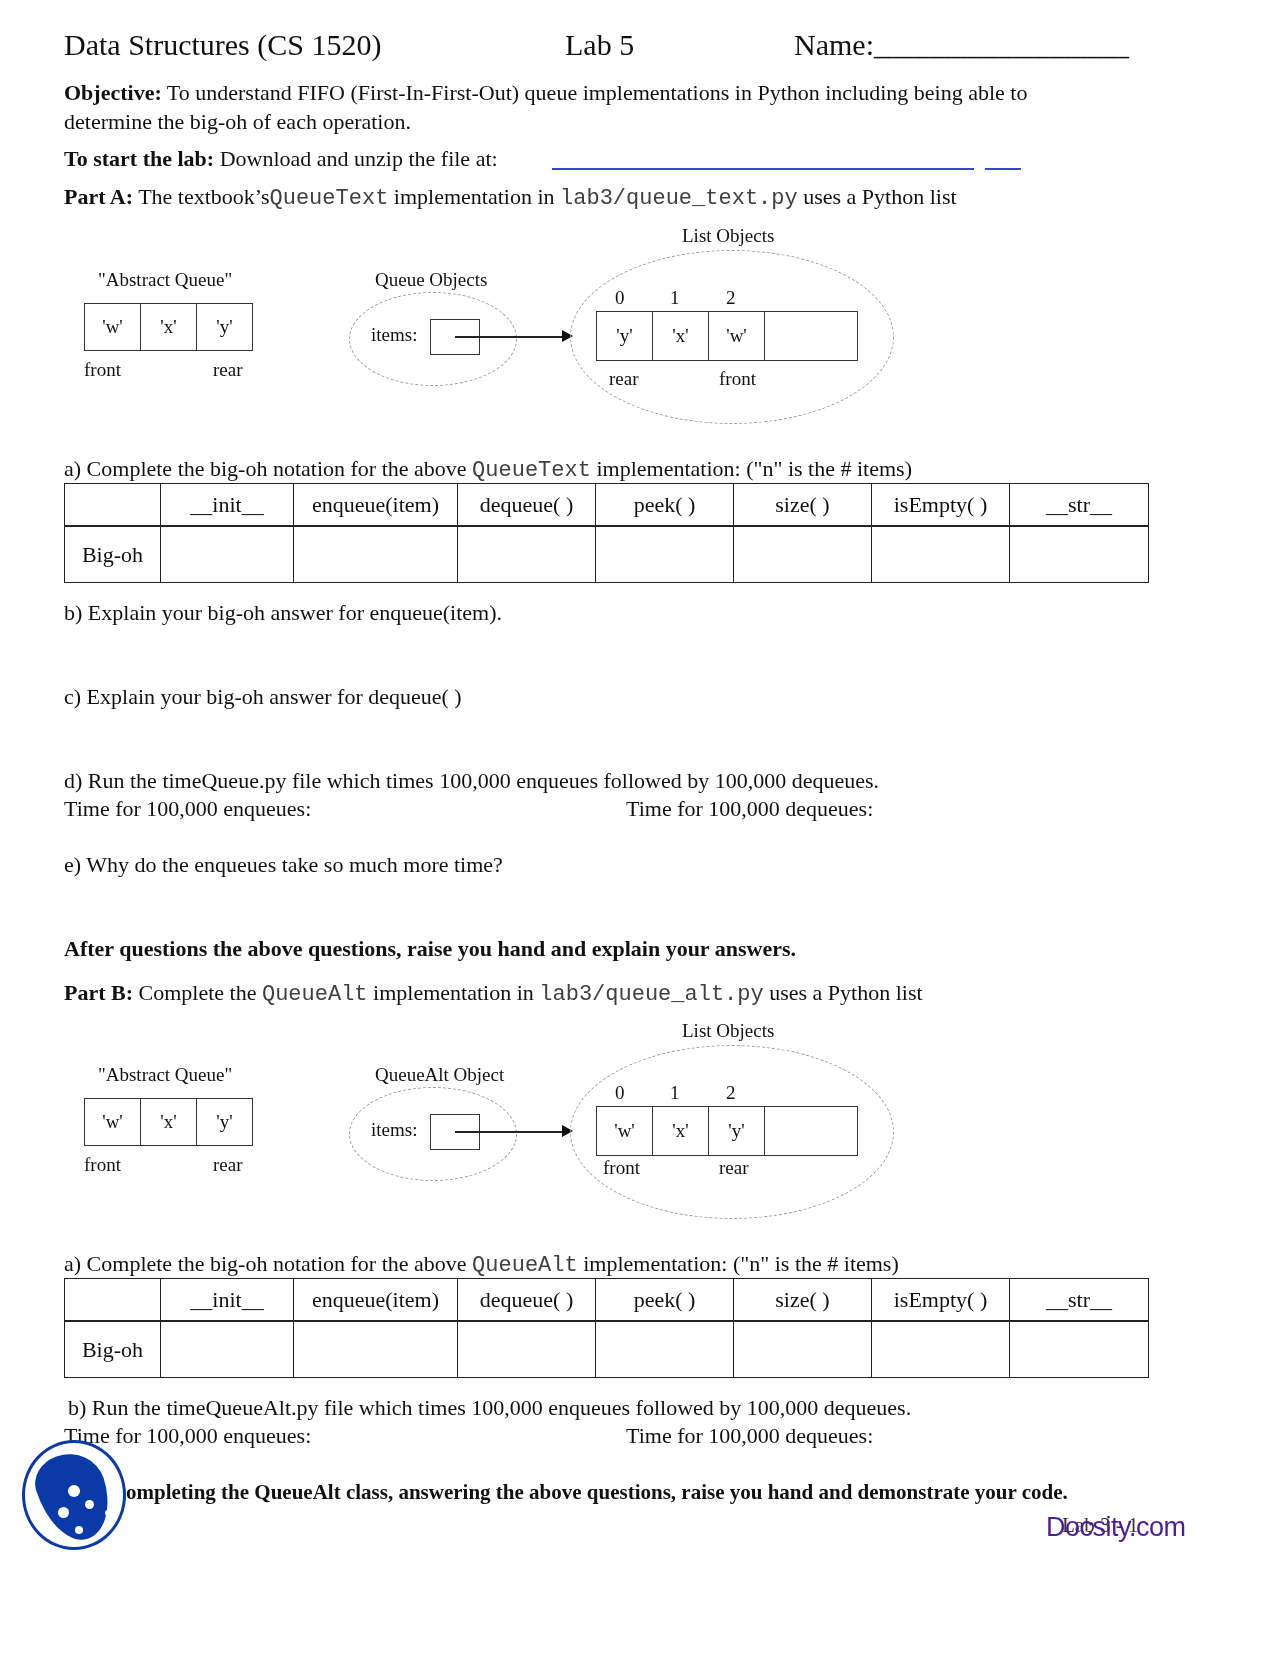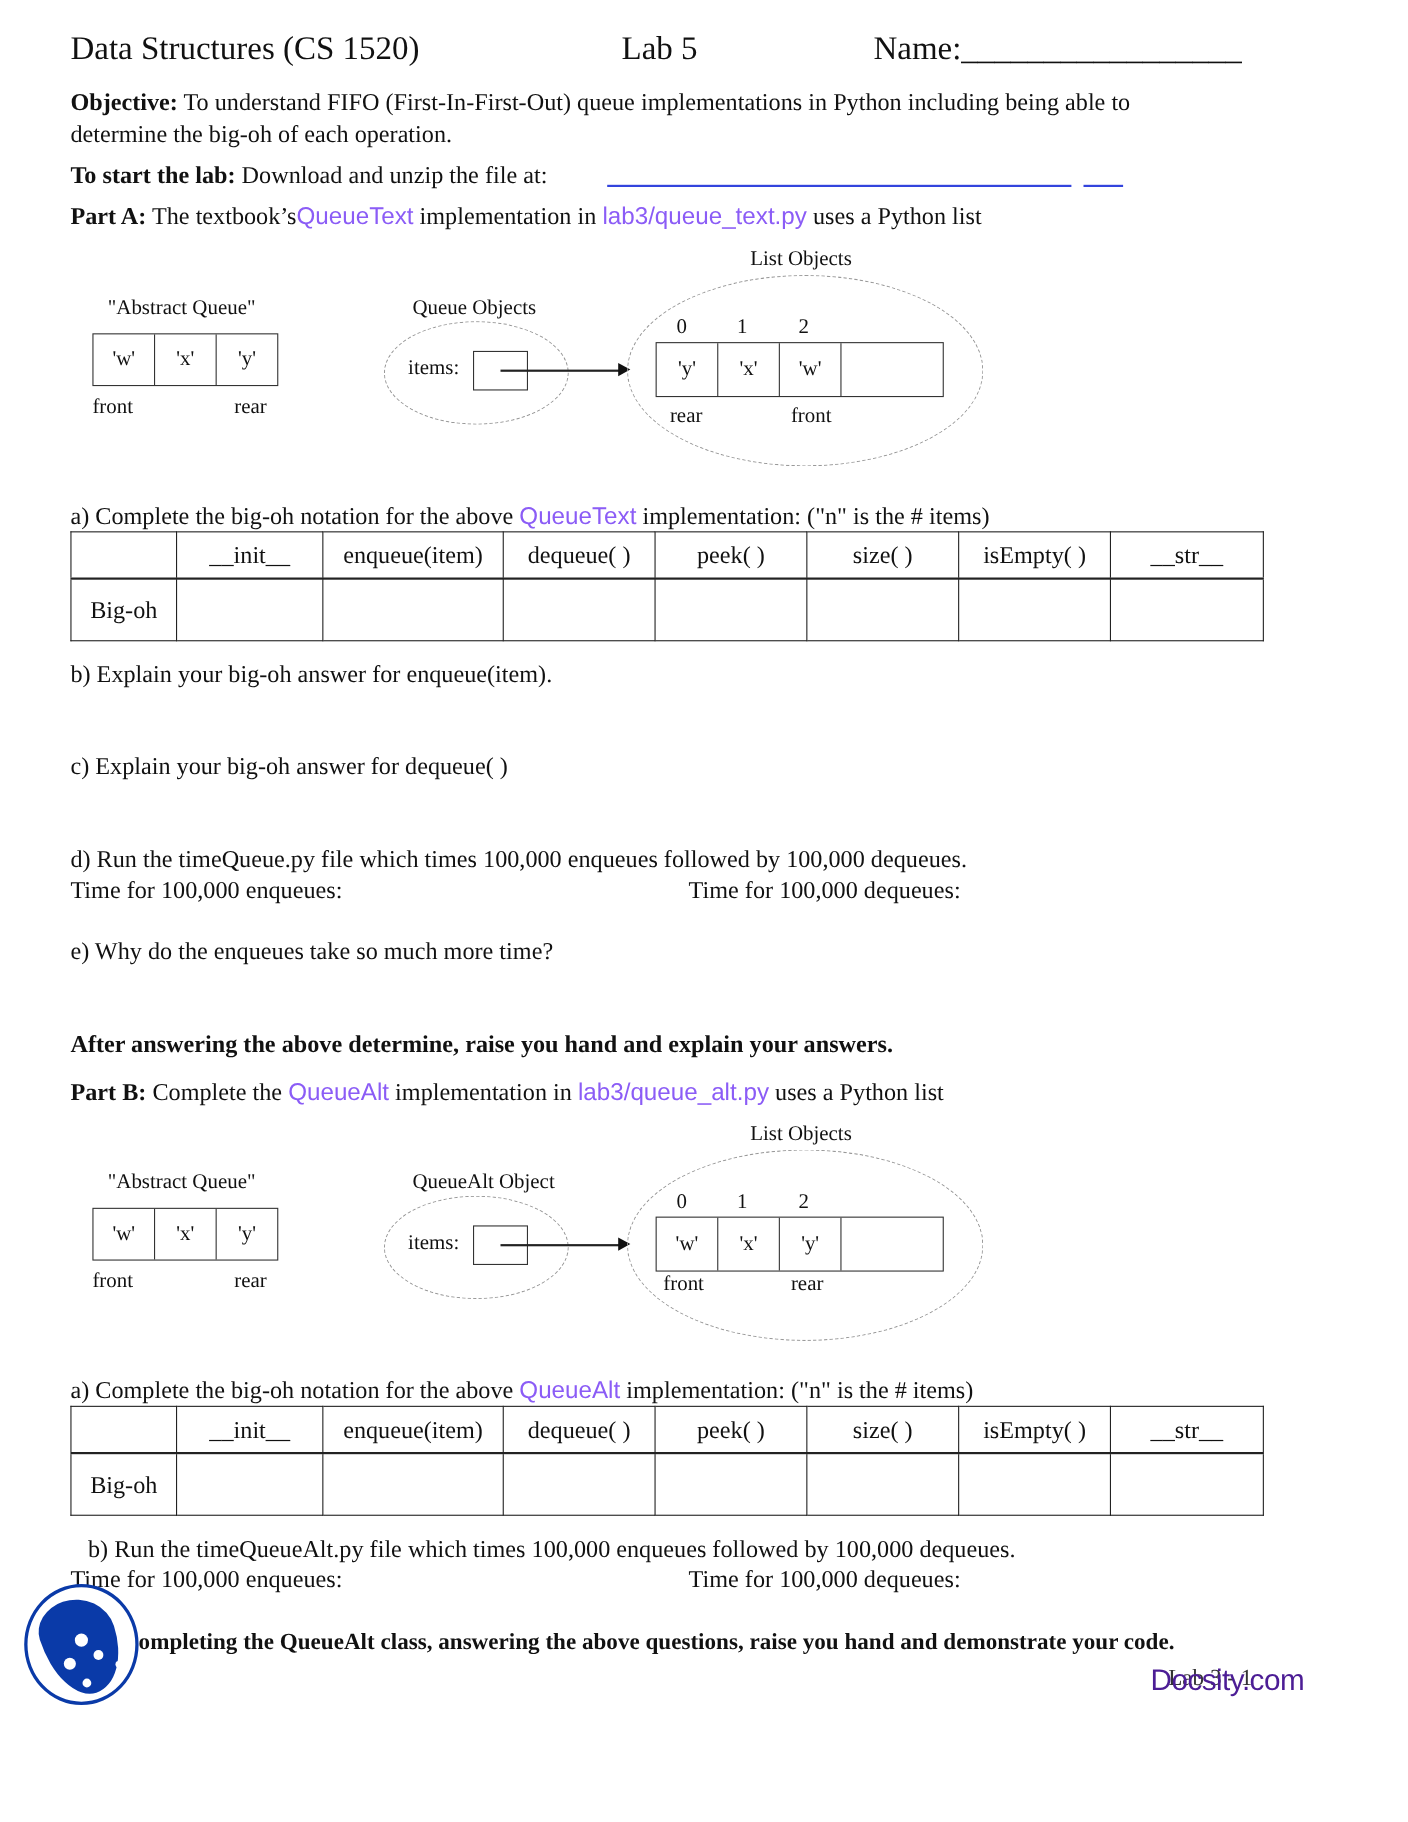--- a/index.html
+++ b/index.html
@@ -1,19 +1,19 @@
 <!DOCTYPE html>
 <html><head>
 <meta charset="utf-8">
 <style>
   html, body { margin: 0; padding: 0; background: #ffffff; }
   body { width: 1280px; height: 1656px; position: relative; overflow: hidden;
          font-family: "Liberation Serif", "DejaVu Serif", serif; color: #111; }
   .abs { position: absolute; white-space: nowrap; }
-  .mono { font-family: Liberation Sans, sans-serif; color: #8b5cf6; }
+  .mono { font-family: Liberation Mono, monospace; color: #404040; }
   .b { font-weight: bold; }
   .u { }
   .t22 { font-size: 22px; }
   .t30 { font-size: 30px; }
   .t19 { font-size: 19px; text-align: center; }
 
   
   table.bigoh { position: absolute; left: 64px; border-collapse: collapse; width: 1084px; table-layout: fixed; }
   table.bigoh td { border: 1.5px solid #222; text-align: center; font-size: 22px; padding: 0; }
   table.bigoh tr.hdr td { height: 41px; }
@@ -140,21 +140,21 @@
   </tr>
 </tbody>
   </table>
 
 <div class="abs t22" style="left:64px; top:600px;">b)  Explain your big-oh answer for enqueue(item).</div>
 <div class="abs t22" style="left:64px; top:684px;">c)  Explain your big-oh answer for dequeue( )</div>
 <div class="abs t22" style="left:64px; top:768px;">d)  Run the timeQueue.py file which times 100,000 enqueues followed by 100,000 dequeues.</div>
 <div class="abs t22" style="left:64px; top:796px;">Time for 100,000 enqueues:</div>
 <div class="abs t22" style="left:626px; top:796px;">Time for 100,000 dequeues:</div>
 <div class="abs t22" style="left:64px; top:852px;text-align:center;">e)  Why do the enqueues take so much more time?</div>
-<div class="abs t22 b" style="left:64px; top:936px;">After answering the above determine, raise you hand and explain your answers.</div>
+<div class="abs t22 b" style="left:64px; top:936px;">After questions the above questions, raise you hand and explain your answers.</div>
 
 <div class="abs t22" style="left:64px; top:980px;">
   <span class="b u">Part B:</span>
   <span>Complete the</span>
   <span class="mono">QueueAlt</span>
   <span>implementation in</span>
   <span class="mono">lab3/queue_alt.py</span>
   <span>uses a Python list</span>
 </div>
 
@@ -223,21 +223,21 @@
     <td></td>
     <td></td>
     <td></td>
     <td></td>
     <td></td>
     <td></td>
   </tr>
 </tbody>
   </table>
 
-<div class="abs t22" style="left:80px; top:1395px;">b)  Run the timeQueueAlt.py file which times 100,000 enqueues followed by 100,000 dequeues.</div>
+<div class="abs t22" style="left:68px; top:1395px;">b)  Run the timeQueueAlt.py file which times 100,000 enqueues followed by 100,000 dequeues.</div>
 <div class="abs t22" style="left:64px; top:1423px;">Time for 100,000 enqueues:</div>
 <div class="abs t22" style="left:626px; top:1423px;">Time for 100,000 dequeues:</div>
 <div class="abs b" style="left:64px; top:1480px; font-size:21px;">After completing the QueueAlt class, answering the above questions, raise you hand and demonstrate your code.</div>
 
 <div class="abs" style="left:1062px; top:1513px; font-size:21px; color:#333;">Lab 3 - 1</div>
 
 <div>
   <div class="docsity-circle" style="background:#fff;"></div>
   <div class="docsity-blob"></div>
   <div class="dot" style="left:68px; top:1485px; width:12px; height:12px;"></div>

